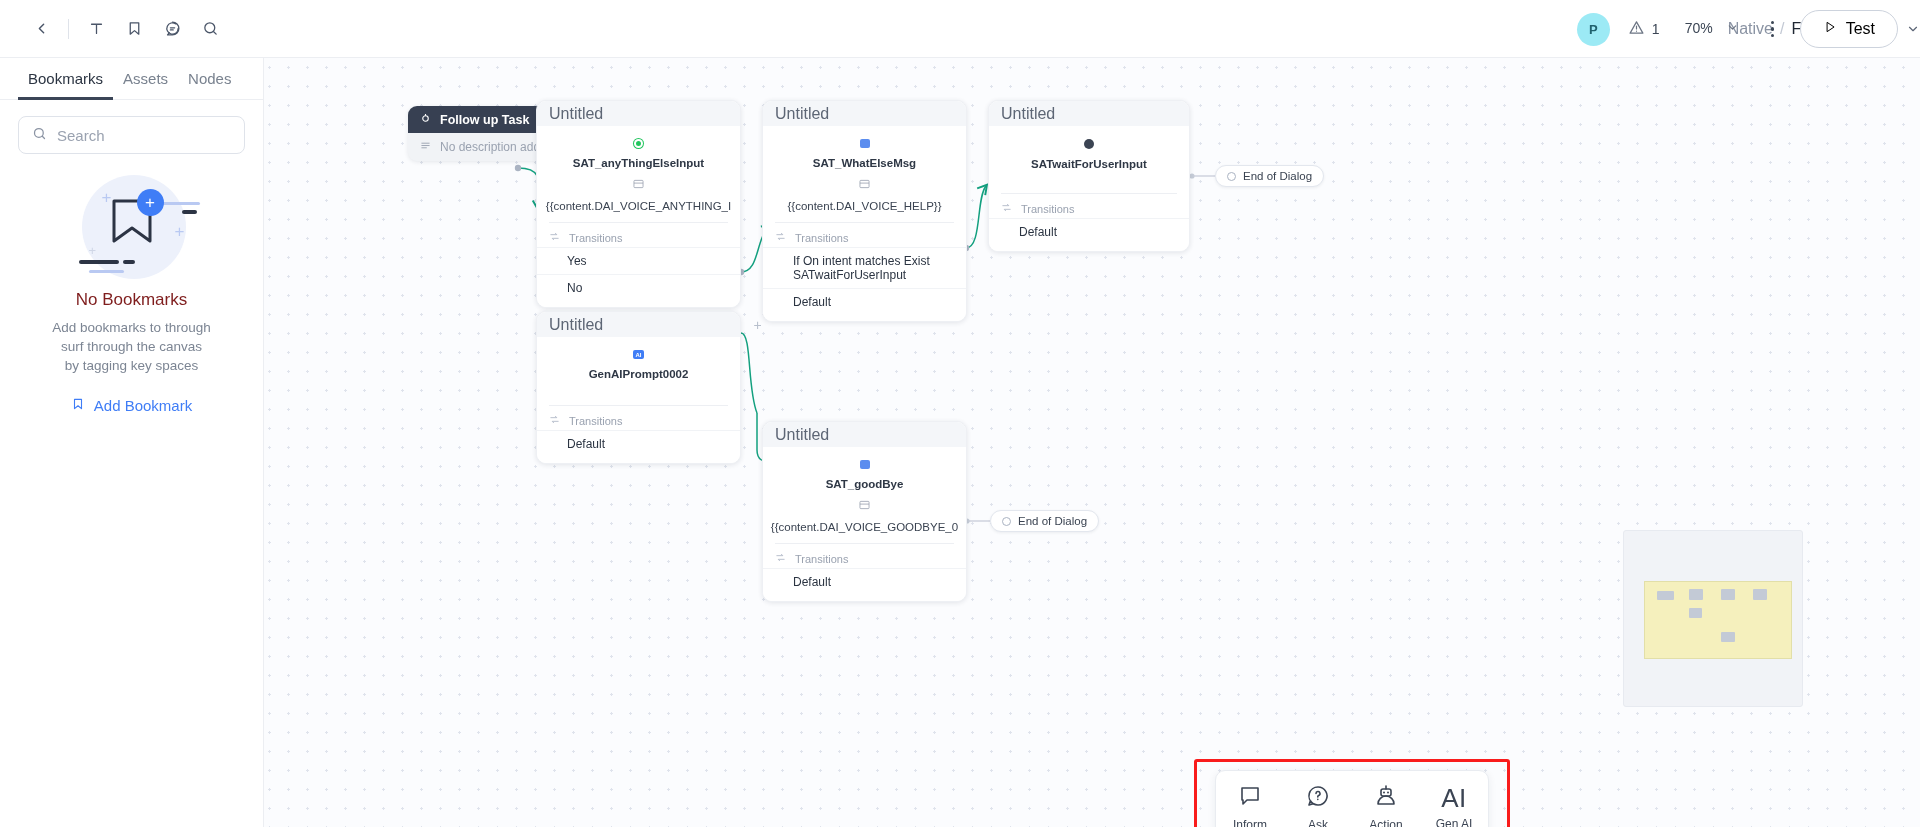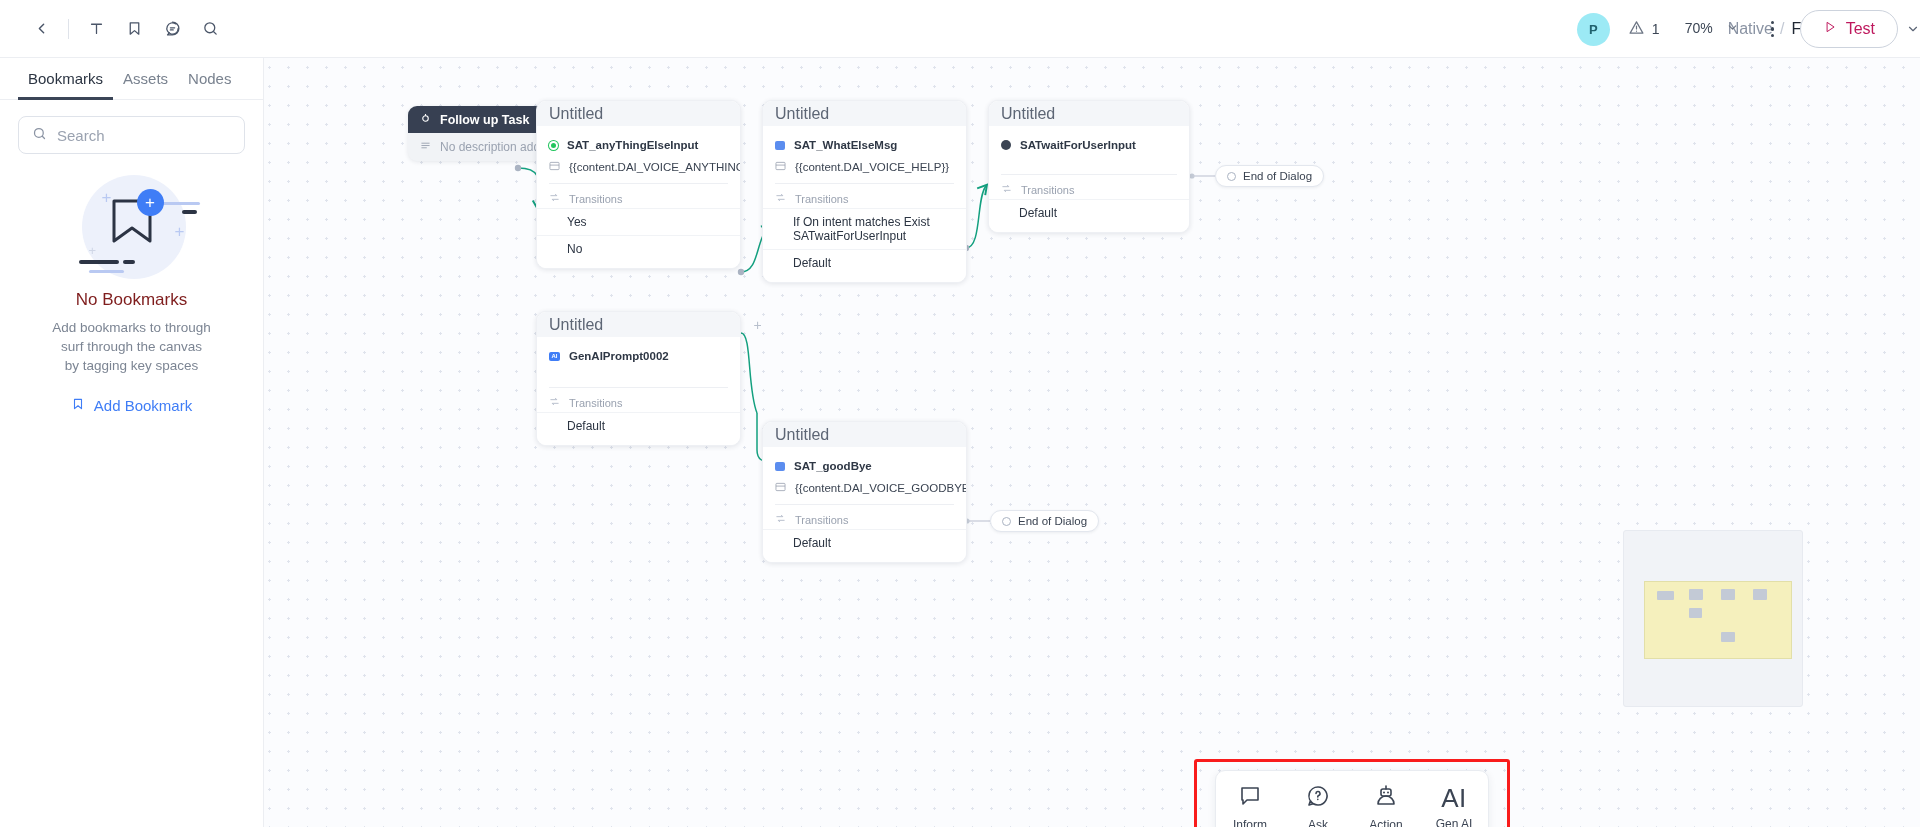--- a/index.html
+++ b/index.html
@@ -52,21 +52,21 @@
   .zoom-val { font-size: 14px; color: #3c4655; }
   .kebab {
     width: 30px; height: 32px; display: flex; flex-direction: column;
     align-items: center; justify-content: center; gap: 3px; cursor: pointer; border-radius: 6px;
   }
   .kebab i { width: 3.5px; height: 3.5px; border-radius: 50%; background: #3c4655; display: block; }
   .test-btn {
     display: flex; align-items: center; gap: 9px;
     height: 38px; padding: 0 22px; border: 1px solid #cdd3dd;
     border-radius: 19px; background: #fff; cursor: pointer;
-    font-size: 16px; color: #be185d;
+    font-size: 16px; color: #000000;
   }
 
   
   .sidebar {
     position: absolute; top: 58px; left: 0; width: 264px; height: 769px;
     background: #fff; border-right: 1px solid #eceef2; z-index: 30;
   }
   .tabs { display: flex; gap: 0; padding: 0 18px; border-bottom: 1px solid #eceef2; height: 42px; }
   .tab {
     font-size: 15px; color: #79828f; cursor: pointer;
@@ -156,21 +156,21 @@
     border: 1px solid #eef0f4; overflow: hidden;
   }
   .card-head {
     height: 25px; background: #f4f6f9; display: flex; align-items: center;
     padding: 0 12px; font-size: 16px; color: #5d6675;
   }
   .card-body { padding: 8px 0 6px 0; background: #fff; }
   .row {
     display: flex; align-items: center; gap: 9px;
     padding: 5px 12px; font-size: 11.5px; color: #2b3442;
-    white-space: nowrap; overflow: hidden;
+    white-space: nowrap; overflow: hidden; flex-direction: column;
   }
   .row.title { font-weight: bold; color: #2e3745; }
   .row.muted { color: #3a4351; }
   .sep { height: 1px; background: #edeff3; margin: 5px 12px; }
   .trans-label {
     display: flex; align-items: center; gap: 9px;
     padding: 3px 12px; font-size: 11px; color: #9aa2b0;
   }
   .trans-item {
     padding: 6px 12px 6px 30px; font-size: 12px; color: #2b3442;

